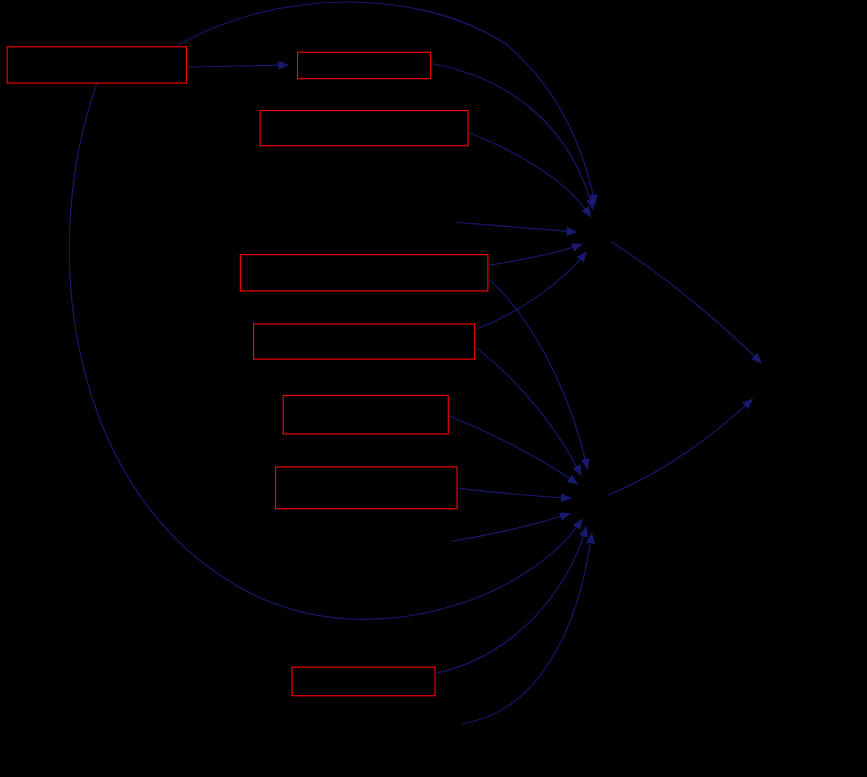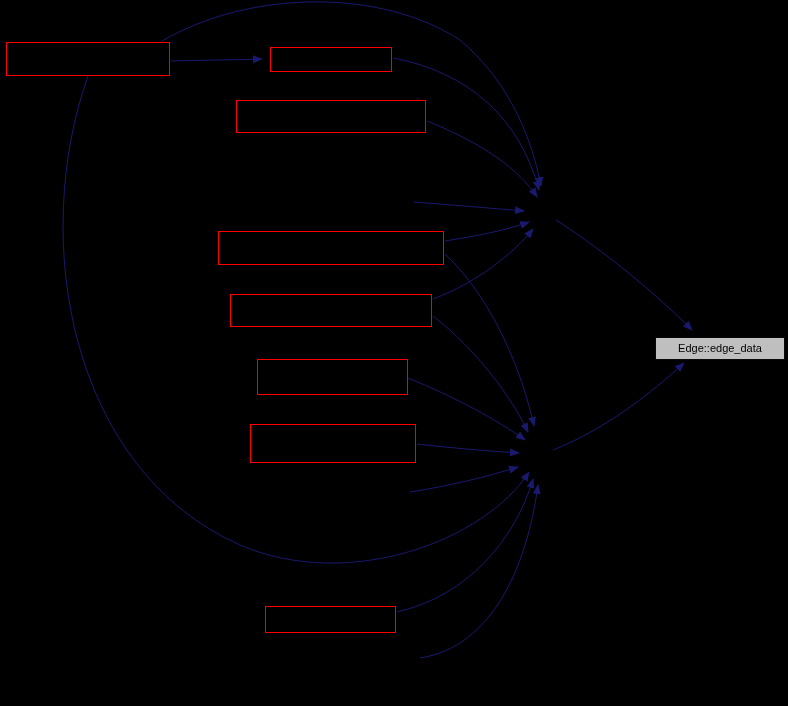--- a/index.html
+++ b/index.html
@@ -83,15 +83,14 @@
 
   <div class="node" style="left:6px; top:42px; width:164px; height:34px;"></div>
   <div class="node" style="left:270px; top:47px; width:122px; height:25px;"></div>
   <div class="node" style="left:236px; top:100px; width:190px; height:33px;"></div>
   <div class="node" style="left:218px; top:231px; width:226px; height:34px;"></div>
   <div class="node" style="left:230px; top:294px; width:202px; height:33px;"></div>
   <div class="node" style="left:257px; top:359px; width:151px; height:36px;"></div>
   <div class="node" style="left:250px; top:424px; width:166px; height:39px;"></div>
   <div class="node" style="left:265px; top:606px; width:131px; height:27px;"></div>
 
-  <div class="current-node" style="left:655px; top:337px; width:130px; height:23px;">Edge::edge_data</div>
 
 </div>
 
 </body></html>

